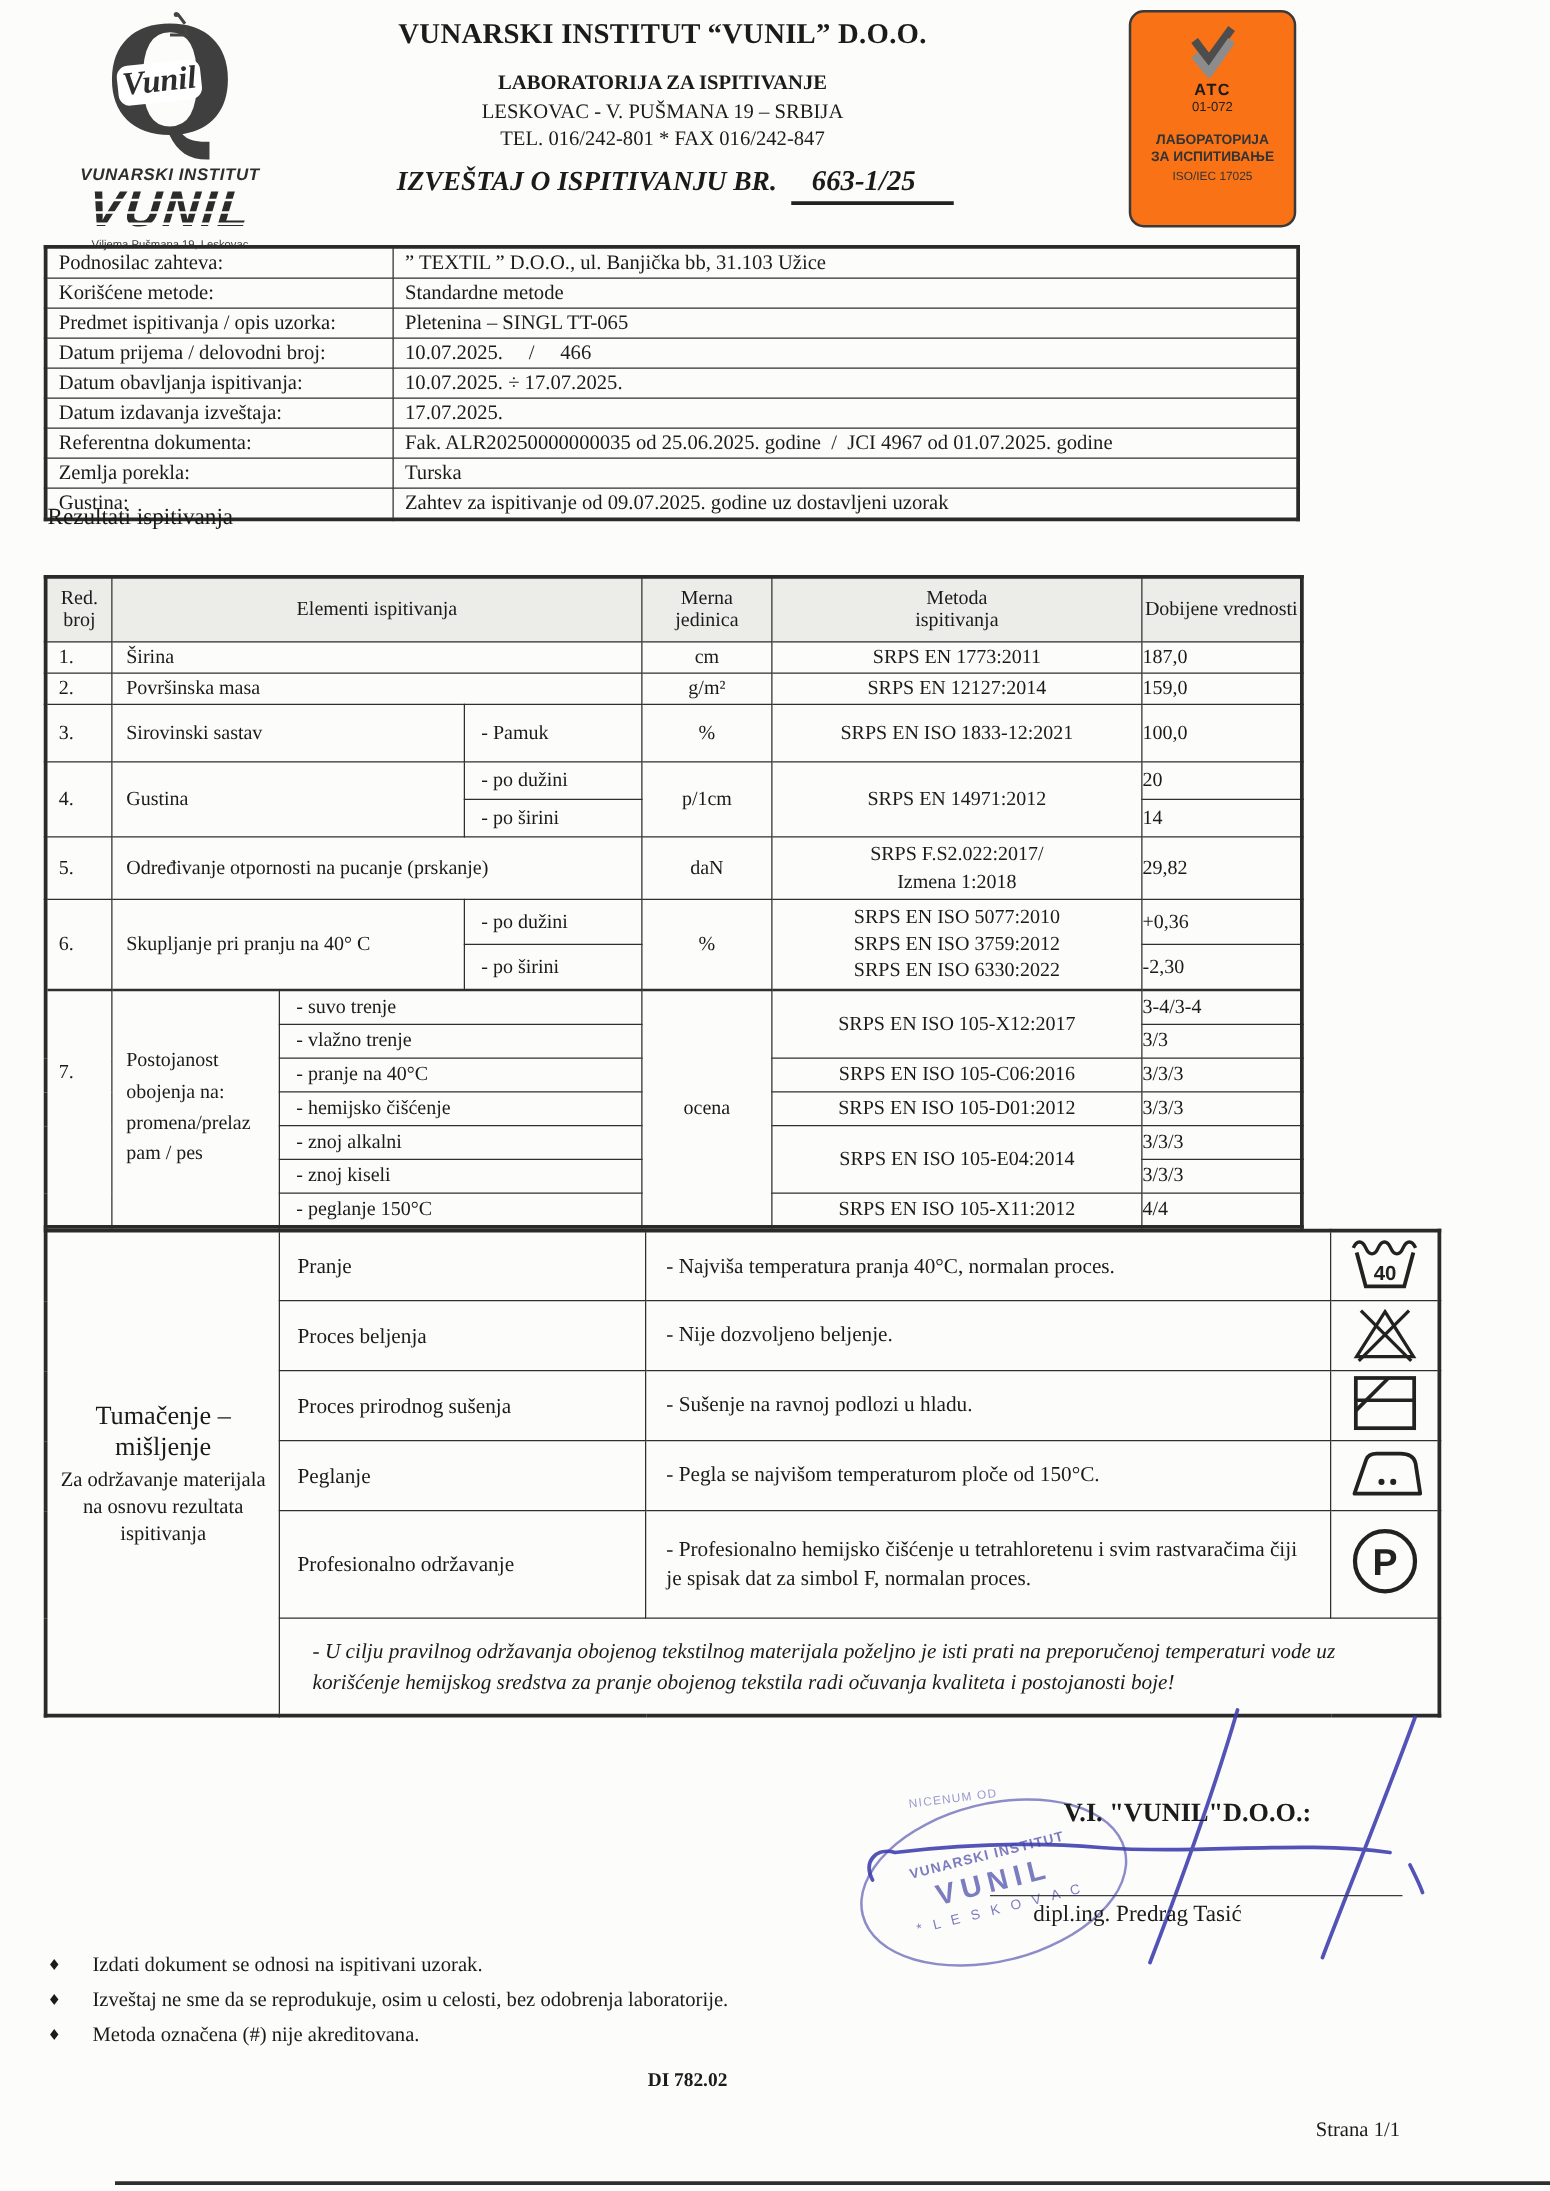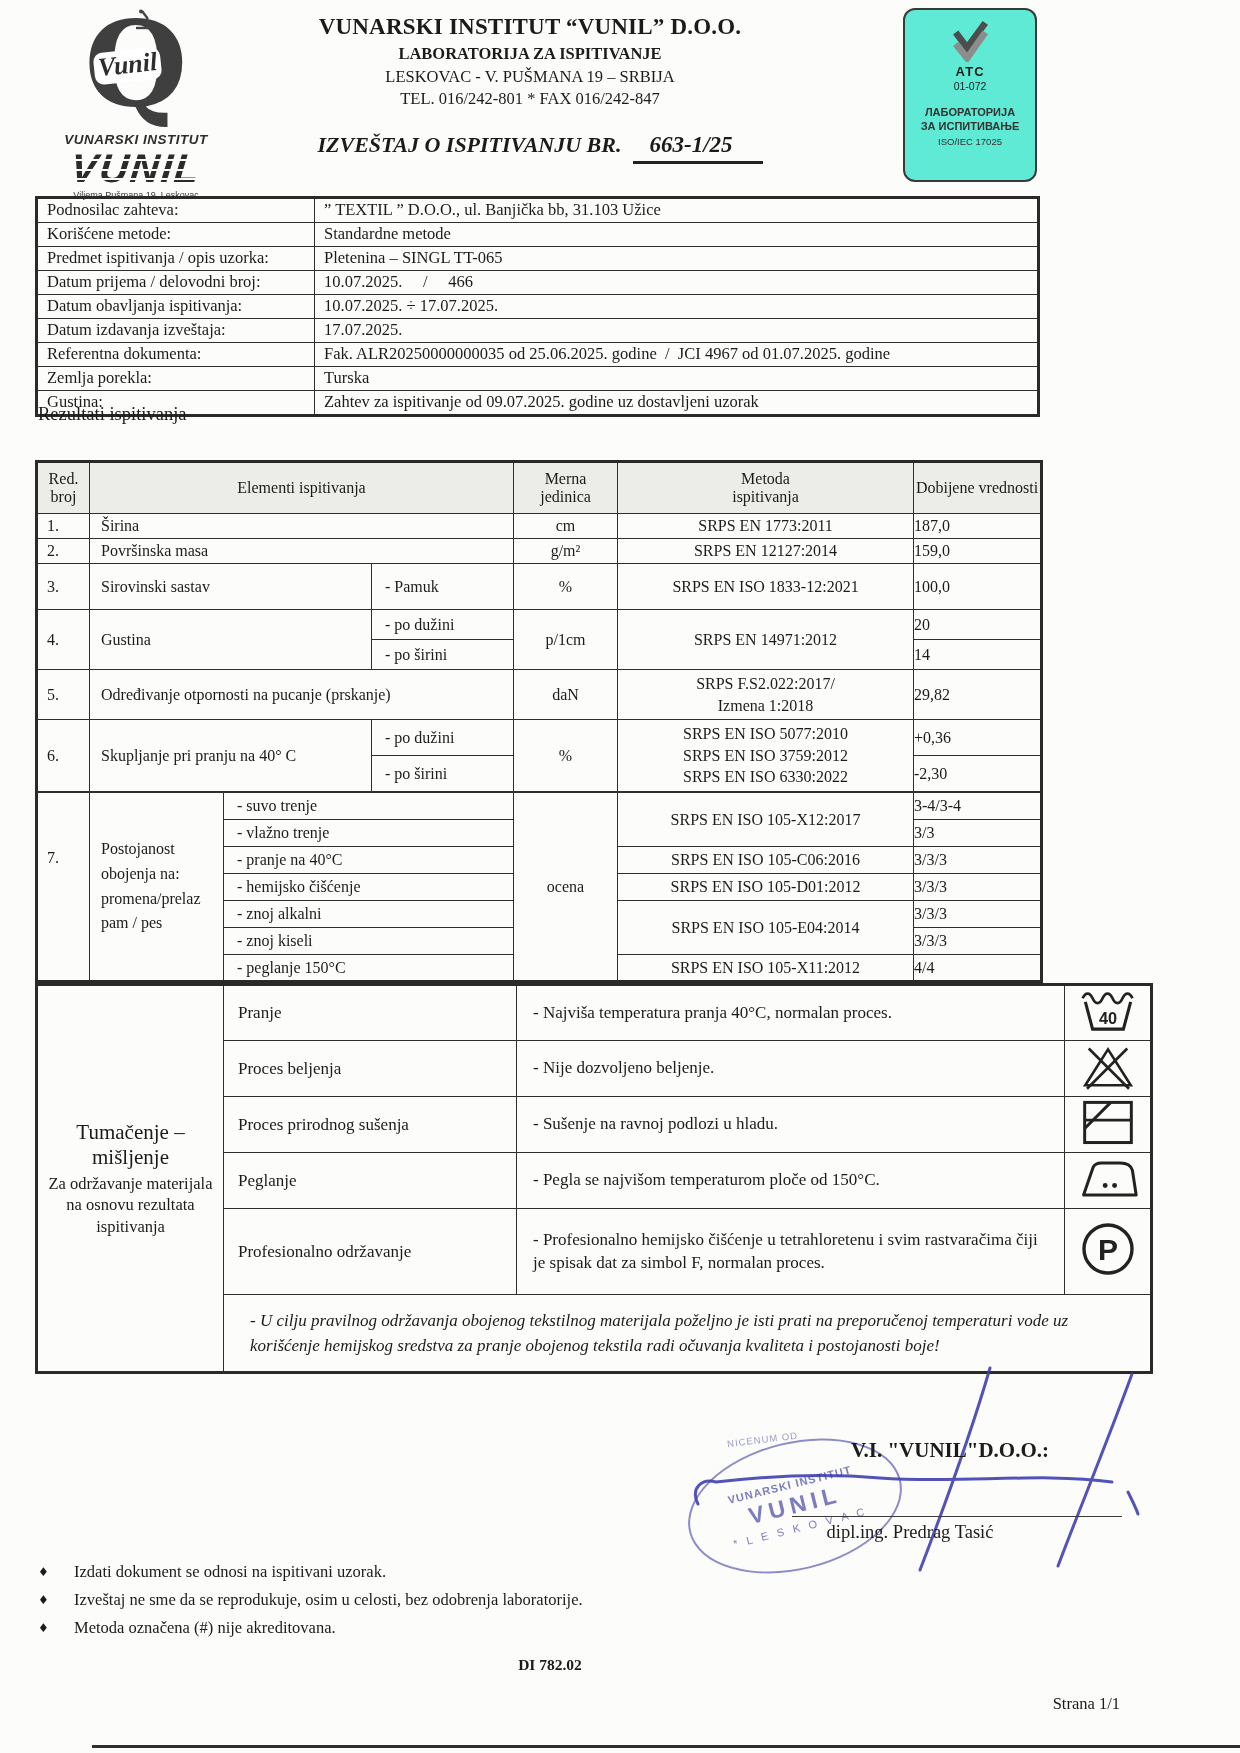--- a/index.html
+++ b/index.html
@@ -22,31 +22,31 @@
   .logo-inst { font-family:"Liberation Sans", sans-serif; font-style:italic; font-weight:bold;
                font-size:13.5px; letter-spacing:.5px; color:#2e2e2e; margin-top:4px; }
   .logo-word-wrap { position:relative; display:inline-block; margin-top:1px; }
   .logo-word { font-family:"Liberation Sans", sans-serif; font-style:italic; font-weight:bold;
                font-size:40px; line-height:1.0; letter-spacing:2px; color:#2b2b2b; transform:skewX(-6deg); display:inline-block; }
   .stripe { position:absolute; left:-4px; right:-4px; height:2px; background:#fcfcfa; }
   .logo-addr { font-family:"Liberation Sans", sans-serif; font-size:9px; color:#3a3a3a; margin-top:2px; }
 
   .center-block { left:250px; top:14px; width:560px; text-align:center; }
   .company { font-size:23px; font-weight:bold; letter-spacing:.2px; }
-  .lab { font-size:16.5px; font-weight:bold; margin-top:4px; }
+  .lab { font-size:16.5px; font-weight:bold; margin-top:16px; }
   .caddr { font-size:16.5px; margin-top:3px; }
   .cphone { font-size:16.5px; margin-top:2px; }
   .title-block { left:240px; top:132px; width:600px; text-align:center; }
   .rtitle { font-size:22px; font-weight:bold; font-style:italic; }
   .rnumber { font-size:23px; font-weight:bold; font-style:italic; border-bottom:3px solid #222;
              padding:0 30px 3px 16px; margin-left:12px; display:inline-block; }
 
   .badge { left:903px; top:8px; width:134px; height:174px; border:2px solid #3a3a3a; border-radius:12px;
            display:flex; flex-direction:column; align-items:center; padding-top:10px;
-           font-family:"Liberation Sans", sans-serif; background:#5eead4; }
+           font-family:"Liberation Sans", sans-serif; background:#f97316; }
   .ats-code { font-size:13px; font-weight:bold; margin-top:2px; letter-spacing:1px; }
   .ats-num { font-size:10.5px; margin-top:1px; color:#222; }
   .ats-lab { font-size:11px; font-weight:bold; color:#333; margin-top:14px; line-height:1.25; text-align:center; }
   .ats-std { font-size:9.5px; color:#333; margin-top:2px; }
 
   
   table { border-collapse:collapse; table-layout:fixed; }
   td, th { vertical-align:middle; }
   .info-table { left:35px; top:196px; }
   .info-table table { width:1005px; border:3px solid #2a2a2a; }

